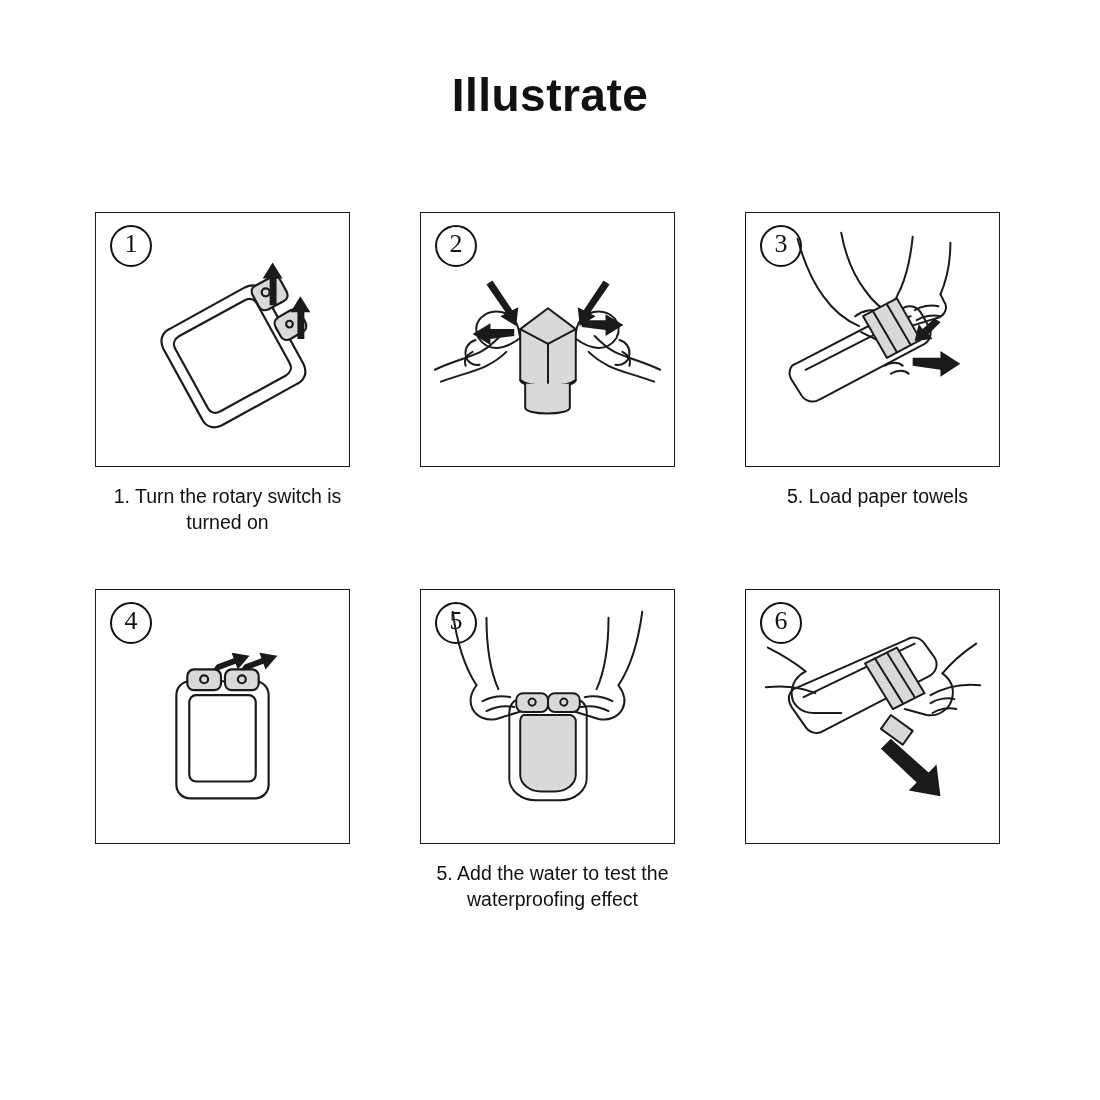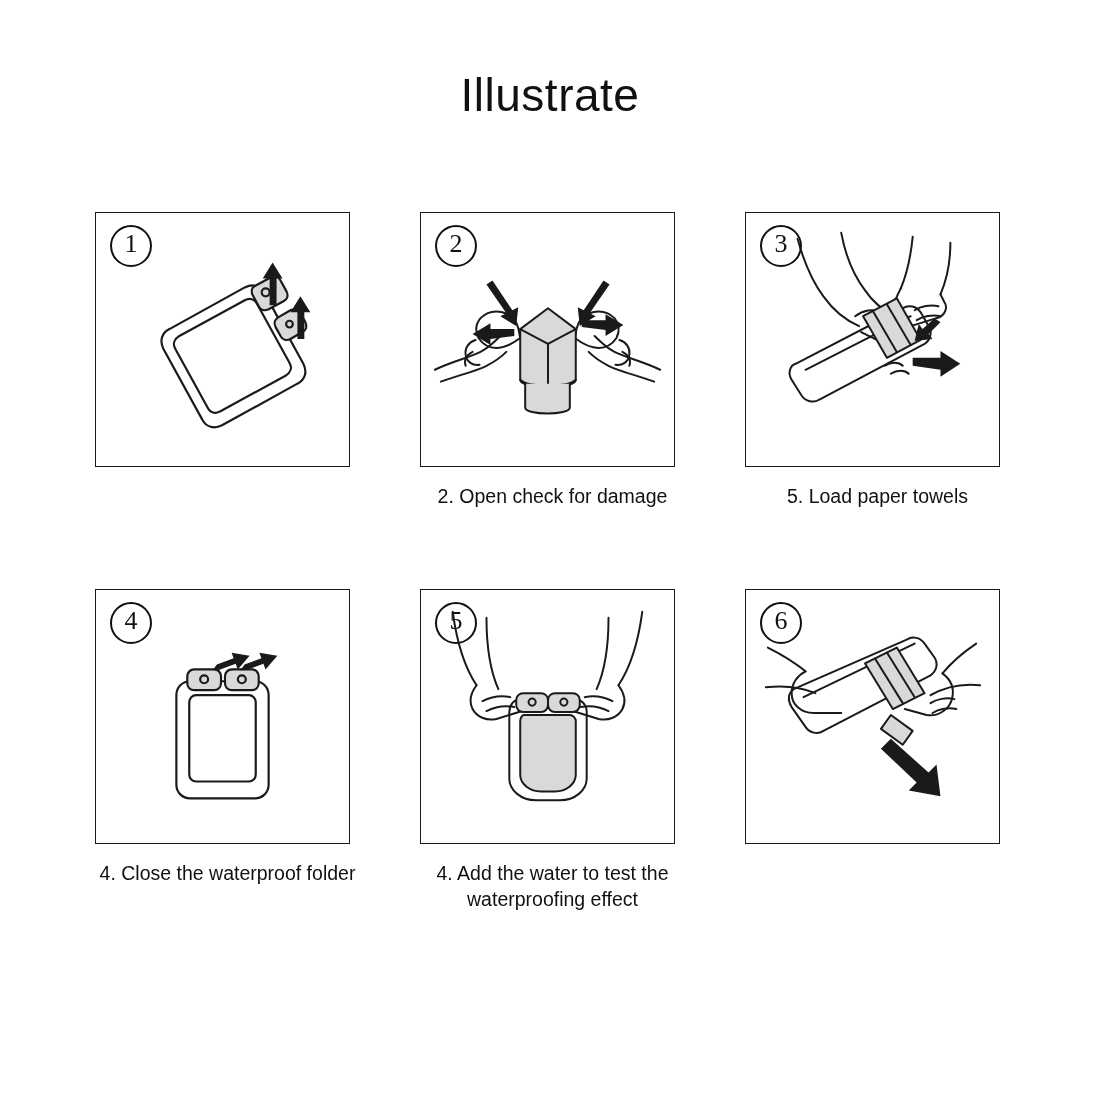--- a/index.html
+++ b/index.html
@@ -16,21 +16,21 @@
   }
   .page {
     position: relative;
     width: 1100px;
     height: 1100px;
     box-sizing: border-box;
   }
   .title {
     text-align: center;
     font-size: 46px;
-    font-weight: 400;
+    font-weight: 700;
     letter-spacing: 0.5px;
     color: #111111;
     padding-top: 72px;
     line-height: 1;
   }
   .grid {
     position: absolute;
     top: 212px;
     left: 95px;
     width: 930px;
@@ -105,20 +105,21 @@
             <path d="M184 105 L196 98 C200 96 204 97 206 101 L211 110 C213 114 212 118 208 120 L196 127 C192 129 188 128 186 124 L181 115 C179 111 180 107 184 105 Z" fill="#d9d9d9"></path>
             <circle cx="195" cy="112" r="3.4"></circle>
           </g>
 
           <g fill="#1a1a1a" stroke="none">
             <path d="M175 93 L182 93 L182 66 L188 66 L178 50 L168 66 L175 66 Z"></path>
             <path d="M203 127 L210 127 L210 100 L216 100 L206 84 L196 100 L203 100 Z"></path>
           </g>
         </svg>
       </div>
+      <div class="caption">1. Turn the rotary switch is turned on</div>
     </div>
 
     <div class="spacer"></div>
 
     <div class="cell">
       <div class="frame">
         <div class="badge">2</div>
         <svg class="art" viewBox="0 0 255 255">
           <g fill="none" stroke="#1a1a1a" stroke-width="2" stroke-linejoin="round" stroke-linecap="round">
 
@@ -142,21 +143,20 @@
           </g>
 
           <g fill="#1a1a1a" stroke="none">
             <path d="M66 72 L72 68 L92 98 L98 95 L96 114 L80 104 L86 101 Z"></path>
             <path d="M190 72 L184 68 L164 98 L158 95 L160 114 L176 104 L170 101 Z"></path>
             <path d="M94 124 L94 117 L70 117 L70 111 L52 122 L70 133 L70 127 Z"></path>
             <path d="M162 115 L162 108 L186 108 L186 102 L204 113 L186 124 L186 118 Z"></path>
           </g>
         </svg>
       </div>
-      <div class="caption">2. Open check for damage</div>
     </div>
 
     <div class="spacer"></div>
 
     <div class="cell">
       <div class="frame">
         <div class="badge">3</div>
         <svg class="art" viewBox="0 0 255 255">
           <g fill="none" stroke="#1a1a1a" stroke-width="2" stroke-linejoin="round" stroke-linecap="round">
 
@@ -200,21 +200,20 @@
             <circle cx="109" cy="90" r="4"></circle>
             <path d="M137 80 L157 80 C161 80 164 83 164 87 L164 94 C164 98 161 101 157 101 L137 101 C133 101 130 98 130 94 L130 87 C130 83 133 80 137 80 Z" fill="#d9d9d9"></path>
             <circle cx="147" cy="90" r="4"></circle>
           </g>
           <g fill="#1a1a1a" stroke="none">
             <path d="M116 74 L122 70 L140 70 L140 64 L156 73 L140 82 L140 76 L122 76 Z" transform="rotate(-20 136 73)"></path>
             <path d="M144 74 L150 70 L168 70 L168 64 L184 73 L168 82 L168 76 L150 76 Z" transform="rotate(-20 164 73)"></path>
           </g>
         </svg>
       </div>
-      <div class="caption">4. Close the waterproof folder</div>
     </div>
 
     <div class="spacer"></div>
 
     <div class="cell">
       <div class="frame">
         <div class="badge">5</div>
         <svg class="art" viewBox="0 0 255 255">
           <g fill="none" stroke="#1a1a1a" stroke-width="2" stroke-linejoin="round" stroke-linecap="round">
 
@@ -232,21 +231,21 @@
 
             <path d="M100 110 L155 110 C162 110 167 116 167 123 L167 190 C167 202 155 212 140 212 L116 212 C101 212 89 202 89 190 L89 123 C89 116 94 110 100 110 Z"></path>
             <path d="M104 126 L150 126 C153 126 156 129 156 132 L156 186 C156 196 146 203 135 203 L121 203 C110 203 100 196 100 186 L100 132 C100 129 102 126 104 126 Z" fill="#d9d9d9"></path>
             <path d="M103 104 L121 104 C125 104 128 107 128 111 L128 116 C128 120 125 123 121 123 L103 123 C99 123 96 120 96 116 L96 111 C96 107 99 104 103 104 Z" fill="#d9d9d9"></path>
             <circle cx="112" cy="113" r="3.6"></circle>
             <path d="M135 104 L153 104 C157 104 160 107 160 111 L160 116 C160 120 157 123 153 123 L135 123 C131 123 128 120 128 116 L128 111 C128 107 131 104 135 104 Z" fill="#d9d9d9"></path>
             <circle cx="144" cy="113" r="3.6"></circle>
           </g>
         </svg>
       </div>
-      <div class="caption">4. Add the water to test the waterproofing effect</div>
+      <div class="caption">5. Add the water to test the waterproofing effect</div>
     </div>
 
     <div class="spacer"></div>
 
     <div class="cell">
       <div class="frame">
         <div class="badge">6</div>
         <svg class="art" viewBox="0 0 255 255">
           <g fill="none" stroke="#1a1a1a" stroke-width="2" stroke-linejoin="round" stroke-linecap="round">
 

